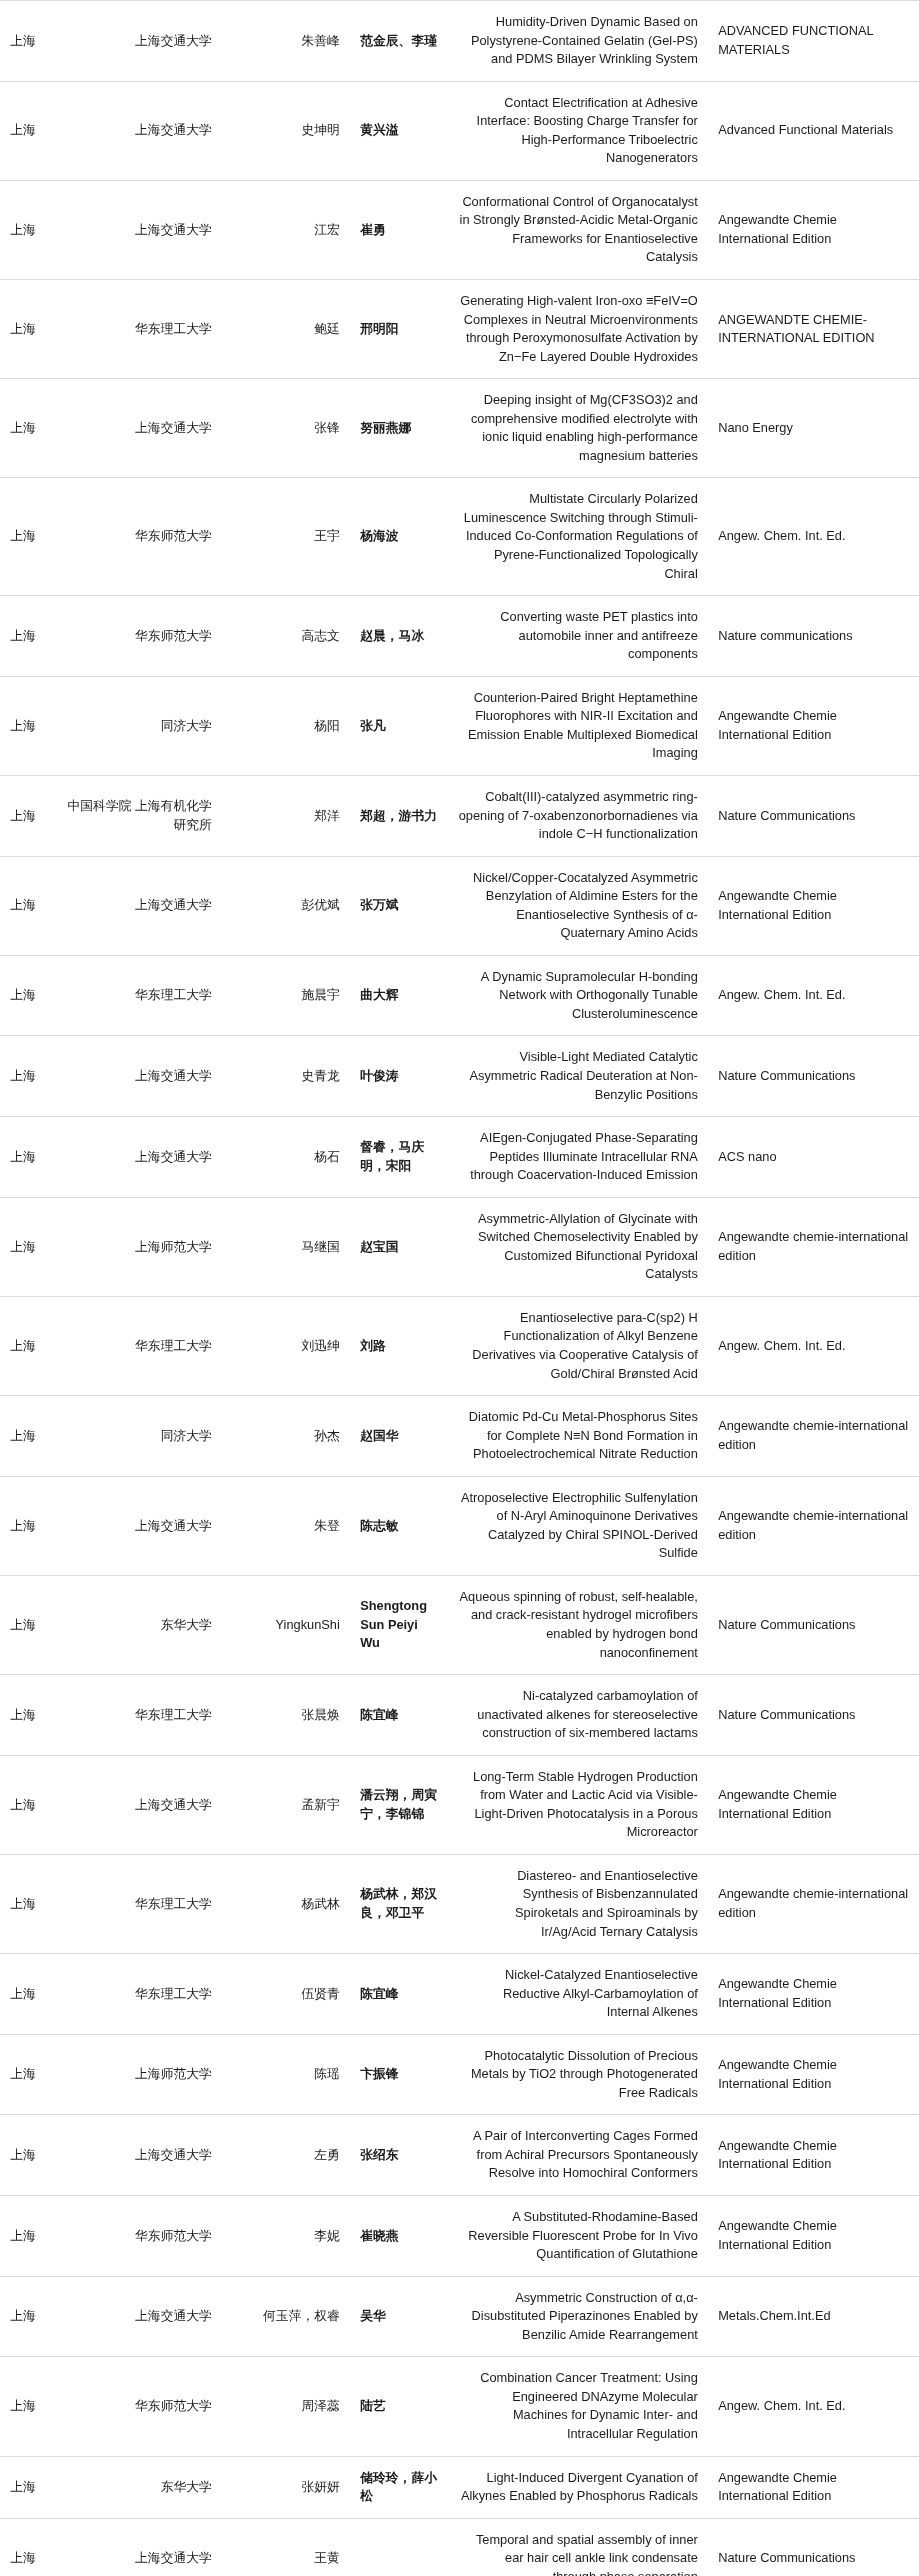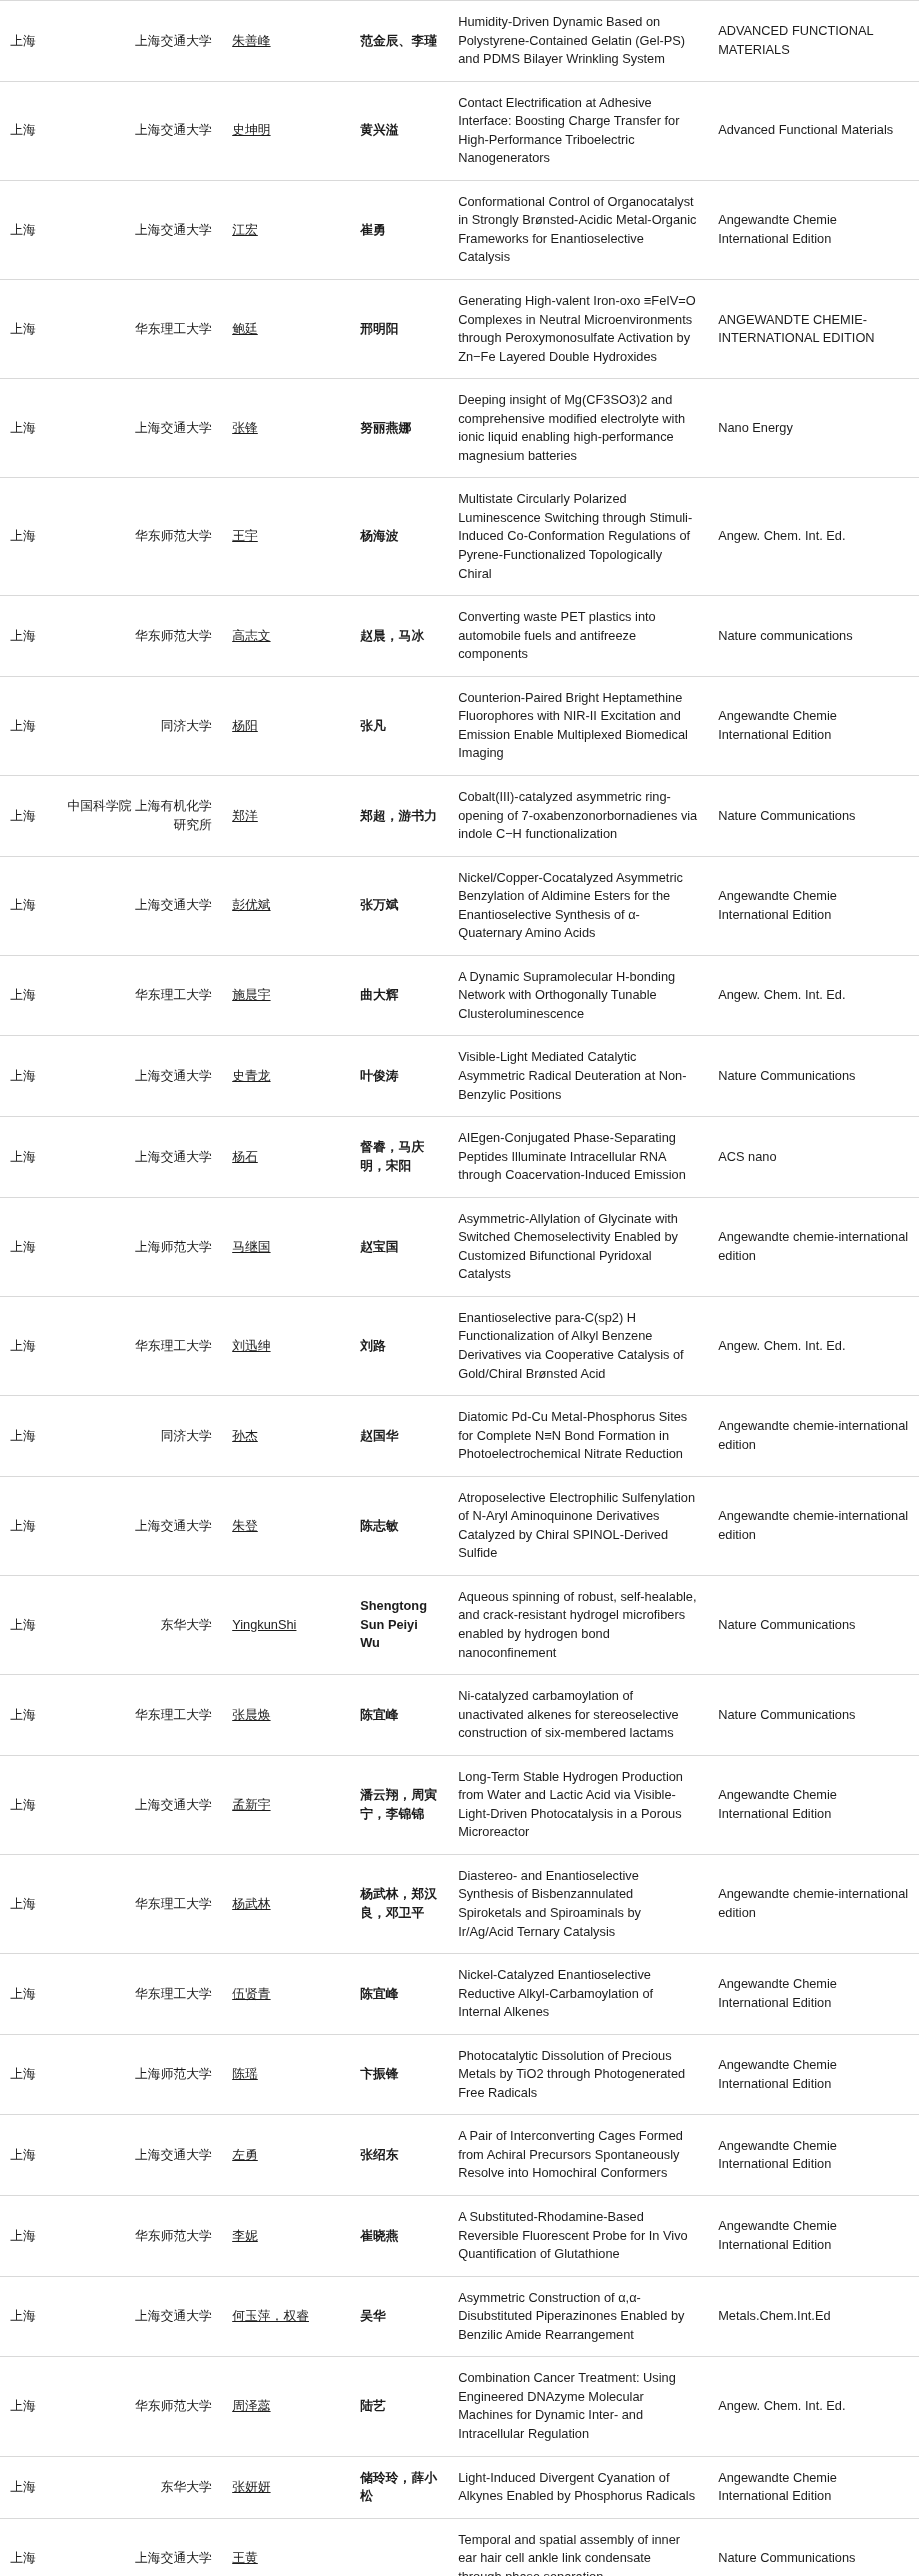--- a/index.html
+++ b/index.html
@@ -31,23 +31,23 @@
   
   col.c-region  { width: 53px; }
   col.c-org     { width: 169px; }
   col.c-person  { width: 128px; }
   col.c-coauth  { width: 98px; }
   col.c-title   { width: 260px; }
   col.c-journal { width: 213px; }
 
   td.region  { text-align: left; white-space: nowrap; }
   td.org     { text-align: right; padding-left: 12px; }
-  td.person  { text-align: left; text-decoration: underline; }
+  td.person  { text-align: right; }
   td.coauth  { text-align: left; font-weight: bold; }
-  td.title   { text-align: left; padding-left: 12px; padding-right: 12px; }
+  td.title   { text-align: right; padding-left: 12px; padding-right: 12px; }
   td.journal { text-align: left; padding-left: 12px; padding-right: 8.5px; }
 
   
   tr.row:first-child td { border-top: 0.9px solid #d9d9d9; }
 
   .clip {
     display: block;
     max-height: 100%;
   }
 </style>
@@ -191,21 +191,21 @@
         <td class="org">
           <span class="clip">华东师范大学</span>
         </td>
         <td class="person">
           <span class="clip">高志文</span>
         </td>
         <td class="coauth">
           <span class="clip">赵晨，马冰</span>
         </td>
         <td class="title">
-          <span class="clip">Converting waste PET plastics into automobile fuels and antifreeze components</span>
+          <span class="clip">Converting waste PET plastics into automobile inner and antifreeze components</span>
         </td>
         <td class="journal">
           <span class="clip">Nature communications</span>
         </td>
       </tr>
       <tr class="row">
         <td class="region">
           <span class="clip">上海</span>
         </td>
         <td class="org">

